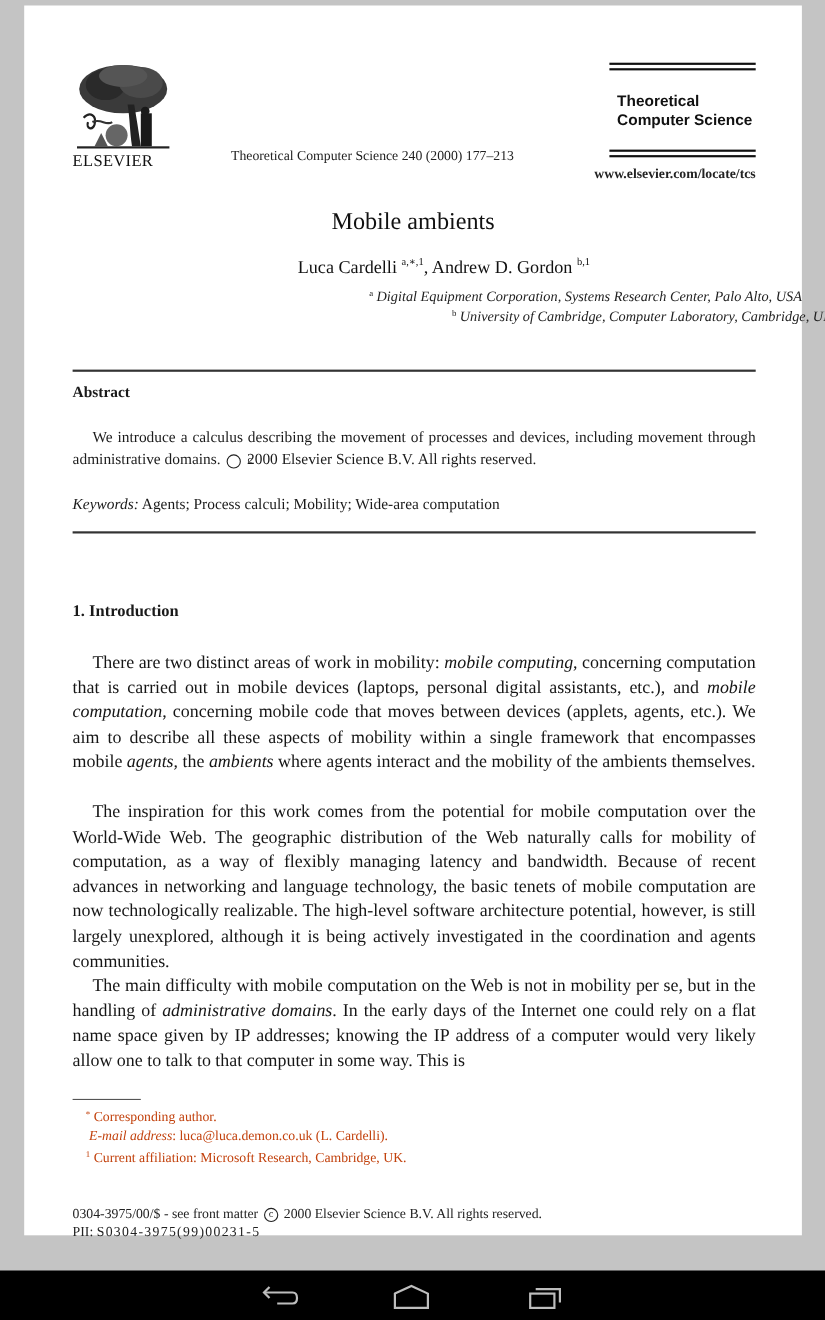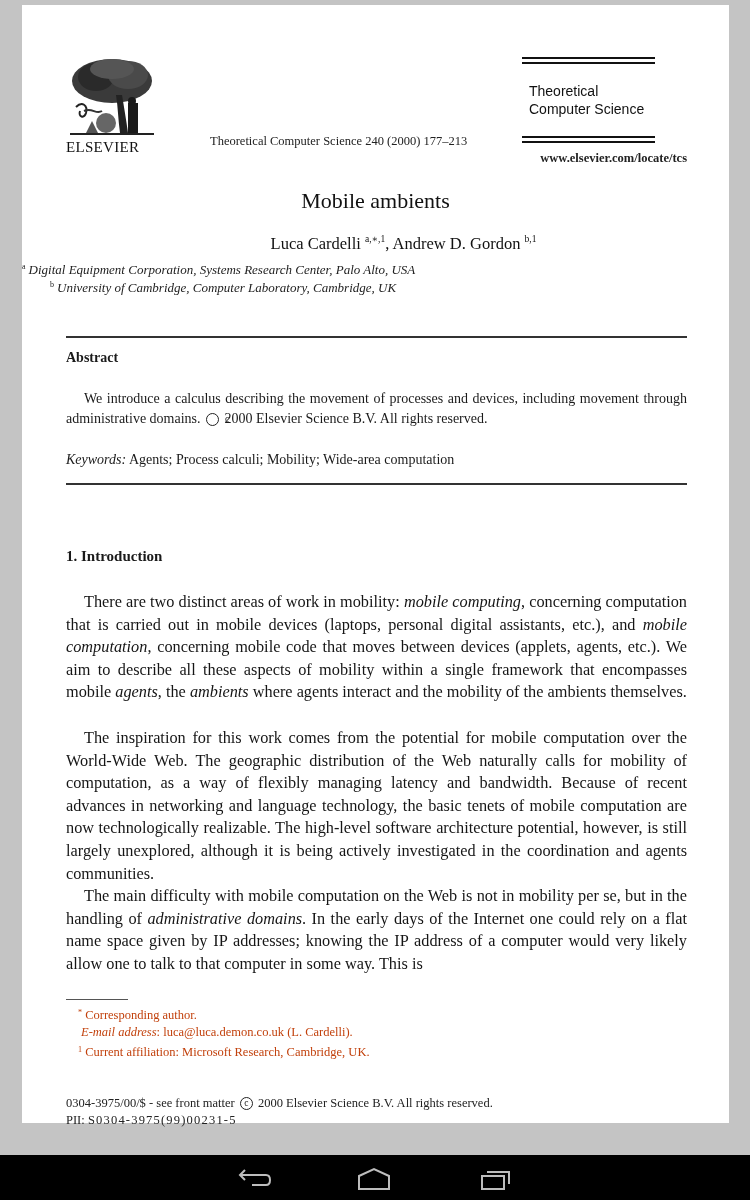--- a/index.html
+++ b/index.html
@@ -22,21 +22,21 @@
   .logo { left: 44px; top: 52px; width: 92px; }
   .logo svg { display: block; }
   .logo-word {
     font-size: 15px; letter-spacing: 0.3px; color: #111;
     margin-top: 2px; font-family: "Liberation Serif", serif;
   }
   .journal-line {
     left: 188px; top: 129px;
     font-size: 12.5px; color: #222;
   }
-  .tcs-box { left: 500px; top: 52px; width: 133px; }
+  .tcs-box { left: 532px; top: 52px; width: 133px; font-weight: bold; }
   .tcs-rule { height: 2px; background: #111; margin-bottom: 3px; }
   .tcs-title {
     font-family: "Liberation Sans", "DejaVu Sans", sans-serif;
     font-size: 14px; line-height: 18px; color: #111;
     margin: 18px 0 18px 7px;
   }
   .tcs-url {
     right: 42px; top: 146px;
     font-size: 12.5px; color: #222; font-weight: bold;
   }
@@ -45,21 +45,21 @@
     left: 0; width: 707px; top: 183px;
     text-align: center; font-size: 22px; color: #111;
   }
   .authors {
     left: 0; width: 707px; top: 228px;
     text-align: center; font-size: 16.5px; color: #111; margin-left: 28px;
   }
   .authors sup { font-size: 9.5px; vertical-align: 7px; }
   .affil {
     left: 0; width: 707px;
-    text-align: left; font-size: 13px; font-style: italic; color: #222;
+    text-align: right; font-size: 13px; font-style: italic; color: #222;
   }
   .affil sup { font-size: 8px; font-style: normal; vertical-align: 5px; margin-right: 3px; }
   .affil-a { top: 257px; }
   .affil-b { top: 275px; margin-left: 28px; }
 
   .rule { left: 44px; width: 621px; height: 1.5px; background: #333; }
   .rule-1 { top: 331px; }
   .rule-2 { top: 478px; }
 
   .abstract-head {

